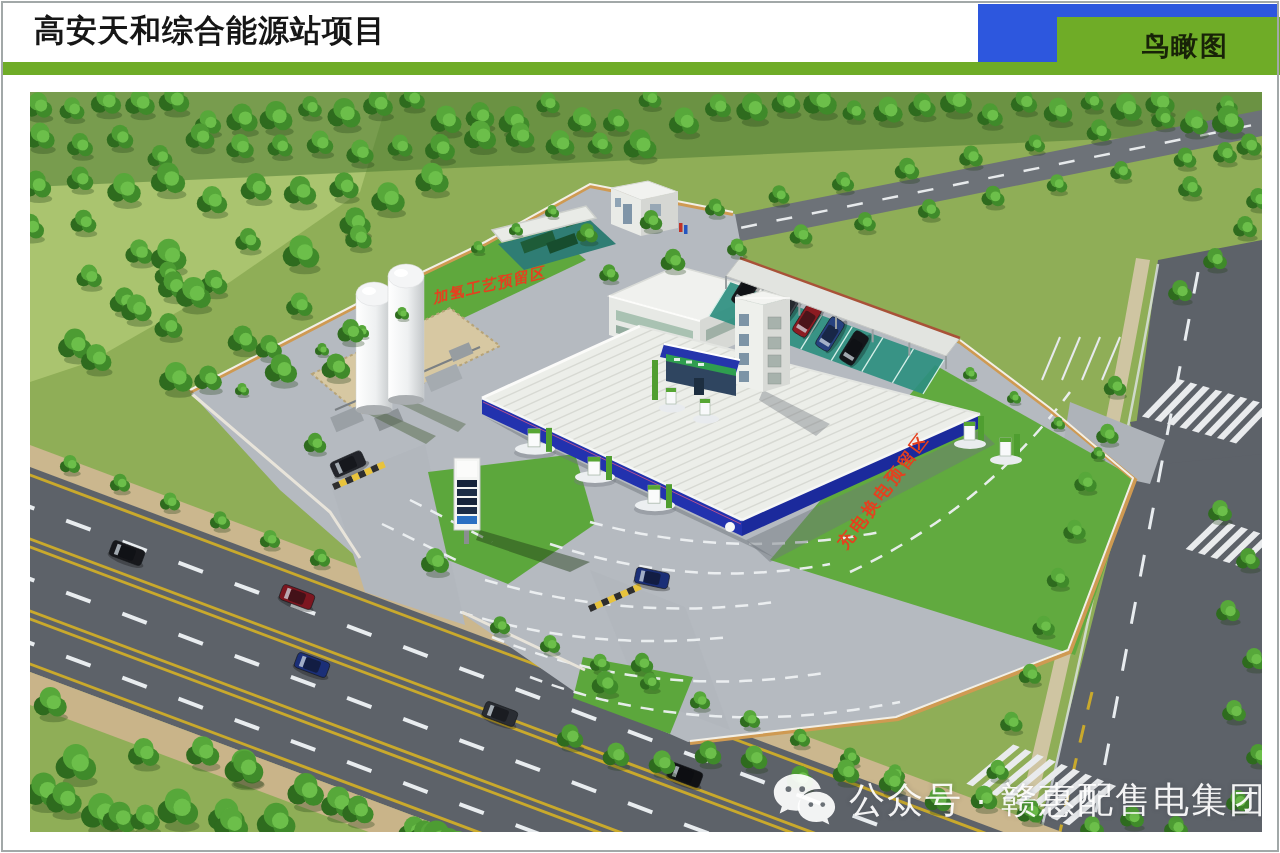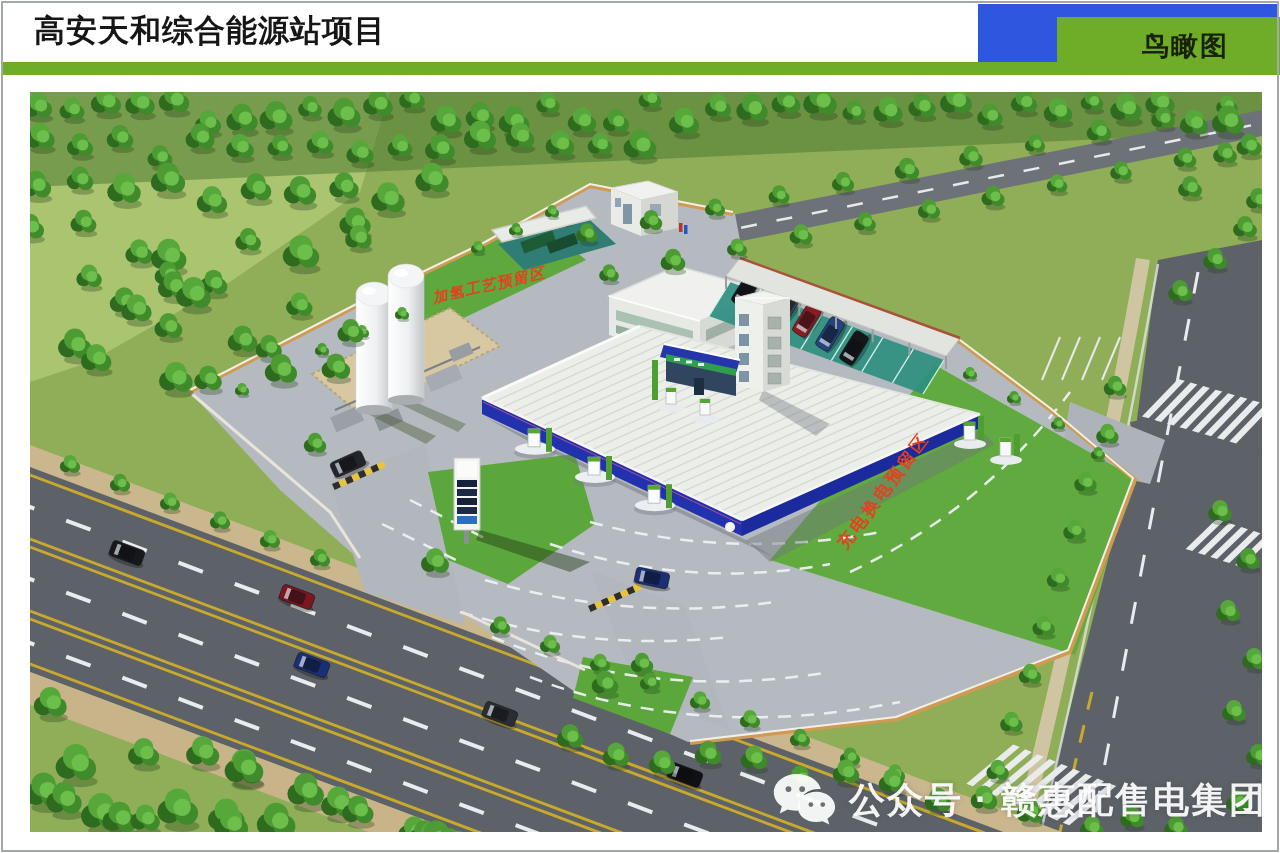--- a/index.html
+++ b/index.html
@@ -9,21 +9,21 @@
   .title{position:absolute;left:34px;top:10px;font-size:31px;font-weight:700;color:#161616;
          letter-spacing:1px;white-space:nowrap;z-index:3;text-align:right;}
   .hdr-blue{position:absolute;left:978px;top:4px;width:299px;height:58px;background:var(--c-blue,#2d57de);z-index:1;}
   .hdr-tag{position:absolute;left:1057px;top:17px;width:219px;height:58px;background:var(--c-green,#6fac27);
            display:flex;align-items:center;justify-content:center;z-index:2;padding-left:19px;}
   .hdr-tag span{font-size:27px;font-weight:700;color:#182208;letter-spacing:2px;}
   .hdr-bar{position:absolute;left:3px;right:3px;top:62px;height:13px;background:var(--c-green,#6fac27);z-index:1;}
   .render{position:absolute;left:30px;top:92px;width:1232px;height:740px;background:#97b45e;overflow:hidden;}
   .render svg{display:block;}
   .watermark{position:absolute;left:742px;top:680px;display:flex;align-items:center;gap:13px;z-index:6;}
-  .watermark .wm-text{font-size:36px;font-weight:700;color:rgba(255,255,255,.93);letter-spacing:2px;
+  .watermark .wm-text{font-size:36px;font-weight:400;color:rgba(255,255,255,.93);letter-spacing:2px;
                       white-space:nowrap;text-shadow:0 0 5px rgba(40,45,50,.25);}
 </style>
 </head>
 <body>
 
 <div class="page">
   <div class="frame"></div>
 
   <div class="title">高安天和综合能源站项目</div>
   <div class="hdr-blue"></div>

